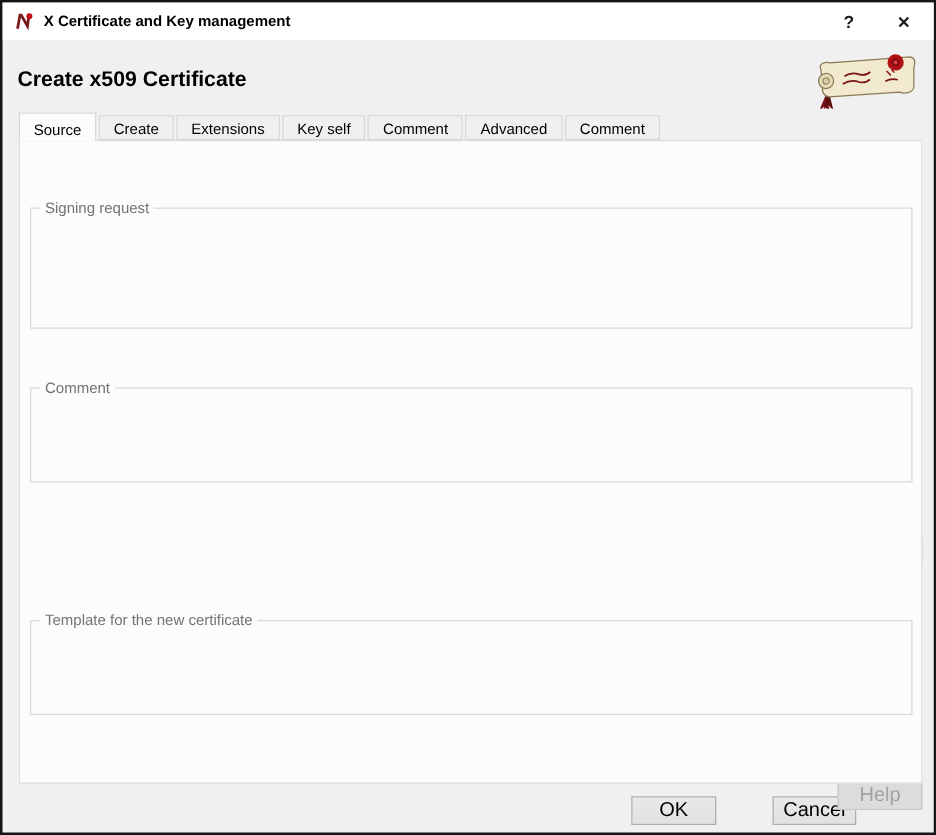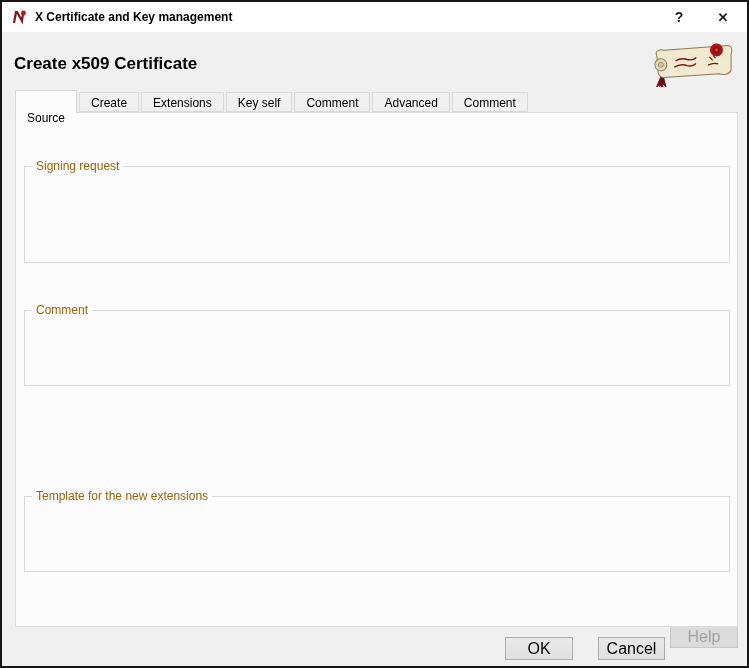--- a/index.html
+++ b/index.html
@@ -32,34 +32,34 @@
   .tabstrip{
     position:absolute; left:13px; top:88px; height:23px;
     display:flex; align-items:flex-end; z-index:3;
   }
   .tab{
     height:20px; margin-right:2px; margin-bottom:1px; padding:3px 11px 0;
     background:#f0f0f0; border:1px solid #d9d9d9; font-size:12px; color:#000;
     white-space:nowrap;
   }
   .tab.active{
-    height:23px; margin-bottom:0; padding-top:20px;
+    height:23px; margin-bottom:0; padding-top:6px;
     background:#fcfcfc; border-bottom:none;
   }
   .tabpane{
     position:absolute; left:13px; top:110px; width:723px; height:515px;
     background:#fcfcfc; border:1px solid #dcdcdc; z-index:1;
   }
   
   .groupbox{
     position:absolute; border:1px solid #d9d9d9; z-index:2;
   }
   .group-legend{
     position:absolute; left:7px; top:-8px; background:#fcfcfc;
-    padding:0 4px; font-size:12px; color:#a16207; white-space:nowrap;text-align:right;
+    padding:0 4px; font-size:12px; color:#737373; white-space:nowrap;text-align:right;
   }
   
   .checkbox{
     position:absolute; width:13px; height:13px; background:#fff;
     border:1px solid #bcbcbc;
   }
   .checkmark{
     position:absolute; left:2px; top:1px; width:7px; height:4px;
     border-left:2px solid #a8a8a8; border-bottom:2px solid #a8a8a8;
     transform:rotate(-48deg);
@@ -178,27 +178,27 @@
     <span class="chevron chevron-dim"></span>
   </div>
 
   <span class="ctl-label lbl-enabled" style="left:25px; top:432px;">Signature algorithm</span>
   <div class="combo combo-enabled" style="left:375px; top:428px; width:361px;">
     <span>SHA 256</span>
     <span class="chevron"></span>
   </div>
 
   <div class="groupbox" style="left:22px; top:494px; width:706px; height:76px;">
-    <span class="group-legend">Template for the new extensions</span>
+    <span class="group-legend">Template for the new certificate</span>
   </div>
   <div class="combo combo-enabled" style="left:30px; top:516px; width:690px; height:22px;">
     <span>[default] CA</span>
     <span class="chevron" style="top:7px;"></span>
   </div>
   <div class="pushbtn focus" style="left:463px; top:543px; width:86px;">Apply extensions</div>
   <div class="pushbtn" style="left:558px; top:543px; width:73px;">Apply subject</div>
   <div class="pushbtn" style="left:639px; top:543px; width:70px;">Apply all</div>
 
   <div class="pushbtn" style="left:503px; top:635px; width:68px;">OK</div>
-  <div class="pushbtn" style="left:596px; top:635px; width:67px;">Cancel</div>
+  <div class="pushbtn" style="left:616px; top:635px; width:67px;">Cancel</div>
   <div class="pushbtn disabled" style="left:668px; top:623px; width:68px;">Help</div>
 
 </div>
 
 </body></html>

